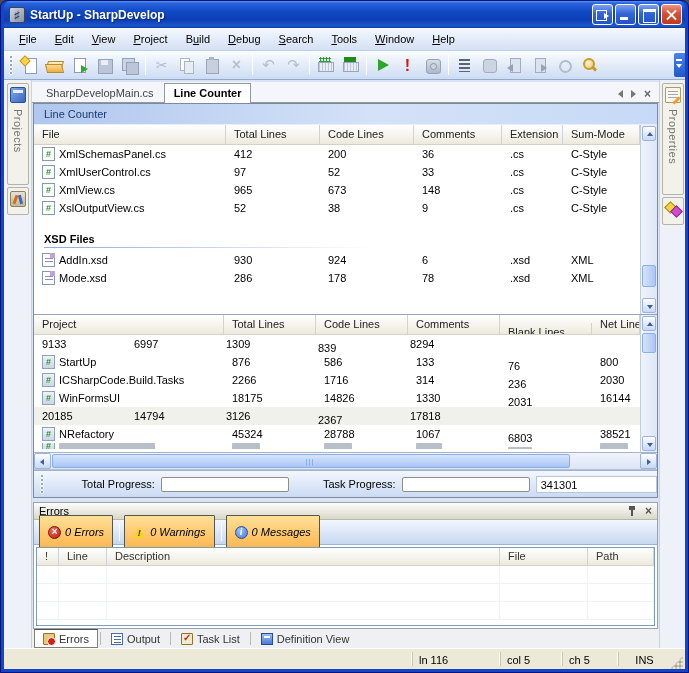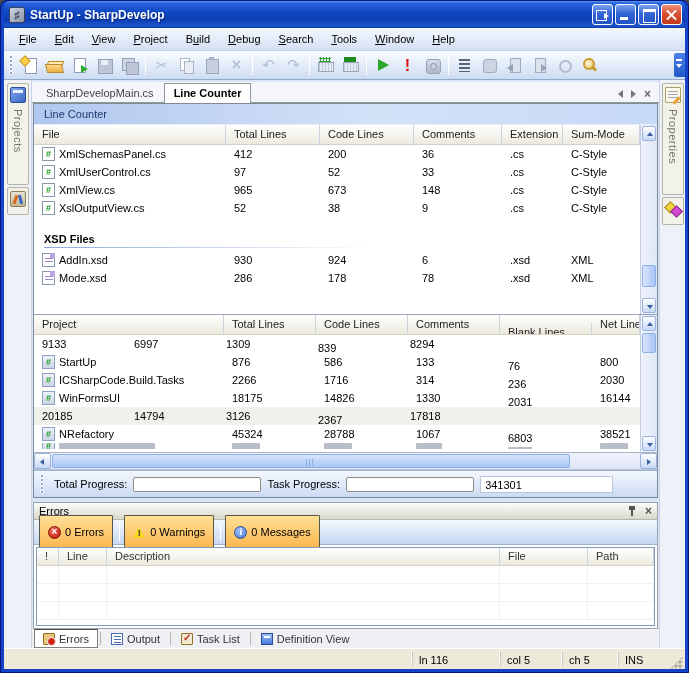--- a/index.html
+++ b/index.html
@@ -140,35 +140,35 @@
   .hbtn{width:17px;height:100%;background:linear-gradient(180deg,#fdfeff,#c8d8f4);border:1px solid #9cb3dd;border-radius:2px;position:relative;flex:none;}
   .hbtn::after{content:"";position:absolute;top:5px;width:0;height:0;}
   .hbtn.left::after{left:5px;border-top:3px solid transparent;border-bottom:3px solid transparent;border-right:4px solid #3a5f9e;}
   .hbtn.right::after{left:6px;border-top:3px solid transparent;border-bottom:3px solid transparent;border-left:4px solid #3a5f9e;}
   .htrack{flex:1;position:relative;}
   .hthumb{position:absolute;left:1px;top:1px;bottom:1px;width:88%;background:linear-gradient(180deg,#d7e4fc,#aac6f6);border:1px solid #8bb0e8;border-radius:2px;}
   .hthumb::after{content:"";position:absolute;left:50%;top:4px;width:9px;height:7px;margin-left:-5px;background:repeating-linear-gradient(90deg,#8bb0e8 0 1px,transparent 1px 3px);}
   
   .progressbar-row{height:27px;flex:none;display:flex;align-items:center;gap:6px;padding-left:3px;
     background:linear-gradient(180deg,#f3f7fe,#cbdbf3);border-top:1px solid #9fb2cf;}
-  .plabel{white-space:nowrap;}
+  .plabel{white-space:nowrap;margin-left:28px;}
   .pbar{width:128px;height:15px;flex:none;border:1px solid #8f8f88;border-radius:2px;background:#fff;padding:1px;}
   .pfill{height:100%;background-image:linear-gradient(180deg,rgba(255,255,255,.75),rgba(255,255,255,0) 45%,rgba(0,0,0,.10) 95%),repeating-linear-gradient(90deg,#35c328 0 7px,#ffffff 7px 9px);}
   .pvalue{width:133px;height:17px;background:#fff;border:1px solid #b9c6da;line-height:16px;padding-left:4px;}
   
   .errpanel{height:127px;margin:4px 1px 0;border:1px solid #98a4b2;background:#fff;display:flex;flex-direction:column;}
   .errhead{height:17px;flex:none;display:flex;align-items:center;padding:0 5px;background:linear-gradient(180deg,#fdfdfa,#d8d8ca);border-bottom:1px solid #b8b8aa;}
   .errtitle{flex:1;}
   .pin-icon{width:10px;height:10px;position:relative;margin-right:8px;}
   .pin-icon::before{content:"";position:absolute;left:2px;top:0;width:6px;height:4px;background:#555;}
   .pin-icon::after{content:"";position:absolute;left:4px;top:4px;width:2px;height:6px;background:#555;}
   .errclose{color:#555;font-size:12px;font-weight:bold;line-height:10px;}
   .errtools{height:25px;flex:none;display:flex;align-items:center;padding-left:5px;background:linear-gradient(180deg,#f2f7fe,#c7d8f2);border-bottom:1px solid #9fb2cf;}
   .obtn{height:20px;display:flex;align-items:center;gap:4px;padding:16px 8px;margin-right:2px;
-    background:linear-gradient(180deg,#ffe098,#fdb64e);border:1px solid #55564c;border-radius:1px;}
+    background:linear-gradient(180deg,#ffe098,#fdb64e);border:1px solid #55564c;border-radius:1px;font-style:italic;}
   .osep{width:1px;height:18px;background:#9fb2cf;border-right:1px solid #fff;margin:0 4px;}
   .bic{width:13px;height:13px;position:relative;display:block;flex:none;}
   .i-error-badge-icon{background:radial-gradient(circle at 35% 30%,#f06a5a,#c01808);border-radius:50%;border:1px solid #801000;}
   .i-error-badge-icon::after{content:"\00d7";position:absolute;left:0;top:-1px;width:11px;text-align:center;color:#fff;font-weight:bold;font-size:10px;}
   .i-warning-badge-icon::before{content:"";position:absolute;left:0;top:1px;width:0;height:0;border-left:6px solid transparent;border-right:6px solid transparent;border-bottom:11px solid #f6d520;}
   .i-warning-badge-icon::after{content:"!";position:absolute;left:0;top:2px;width:12px;text-align:center;font-size:9px;font-weight:bold;color:#333;}
   .i-message-badge-icon{background:radial-gradient(circle at 35% 30%,#9cc0f8,#4a7ad8);border-radius:50%;border:1px solid #2a4a98;}
   .i-message-badge-icon::after{content:"i";position:absolute;left:0;top:-1px;width:11px;text-align:center;color:#fff;font-weight:bold;font-size:10px;font-family:"Liberation Serif",serif;}
   .errtable{flex:1;margin:2px;border:1px solid #7f9db9;overflow:hidden;display:flex;flex-direction:column;}
   .ehead{display:flex;height:18px;flex:none;background:linear-gradient(180deg,#ffffff,#eceade);border-bottom:1px solid #d5d2c5;}
@@ -187,21 +187,21 @@
   .i-output-tab-icon{background:#fff;border:1px solid #4a6ab0;}
   .i-output-tab-icon::after{content:"";position:absolute;left:2px;top:2px;width:7px;height:7px;background:repeating-linear-gradient(180deg,#4a6ab0 0 1px,transparent 1px 3px);}
   .i-tasklist-tab-icon{background:#f2ead0;border:1px solid #94702a;border-radius:1px;}
   .i-tasklist-tab-icon::after{content:"\2713";position:absolute;left:1px;top:-2px;color:#c02818;font-weight:bold;font-size:10px;}
   .i-definition-tab-icon{background:linear-gradient(180deg,#9cc0f8,#4a7ad8);border:1px solid #2a4a98;}
   .i-definition-tab-icon::after{content:"";position:absolute;left:2px;top:2px;width:6px;height:2px;background:#fff;}
   
   .statusbar{height:21px;flex:none;display:flex;align-items:center;background:#ece9d8;border-top:1px solid #fff;padding:0 2px;}
   .sspace{flex:1;}
   .sfield{padding:2px 6px 0;white-space:nowrap;border-left:1px solid #c9c5b4;box-shadow:-2px 0 0 -1px #fff;}
-  .f-line{width:88px;} .f-col{width:62px;} .f-ch{width:56px;} .f-mode{width:52px;text-align:left;}
+  .f-line{width:88px;} .f-col{width:62px;} .f-ch{width:56px;} .f-mode{width:52px;text-align:center;}
   .rgrip{width:13px;height:13px;align-self:flex-end;background-image:radial-gradient(circle at 2px 2px,#b0a894 1.4px,transparent 1.8px);background-size:4px 4px;clip-path:polygon(100% 0,100% 100%,0 100%);}
   .blurbar{height:8px;background:#b9bfc9;border-radius:1px;margin-top:2px;}
   .partial{height:6px;overflow:hidden;}
 </style>
 </head>
 <body>
 
 <div class="window">
   <div class="titlebar">
     <span class="app-icon">♯</span>

